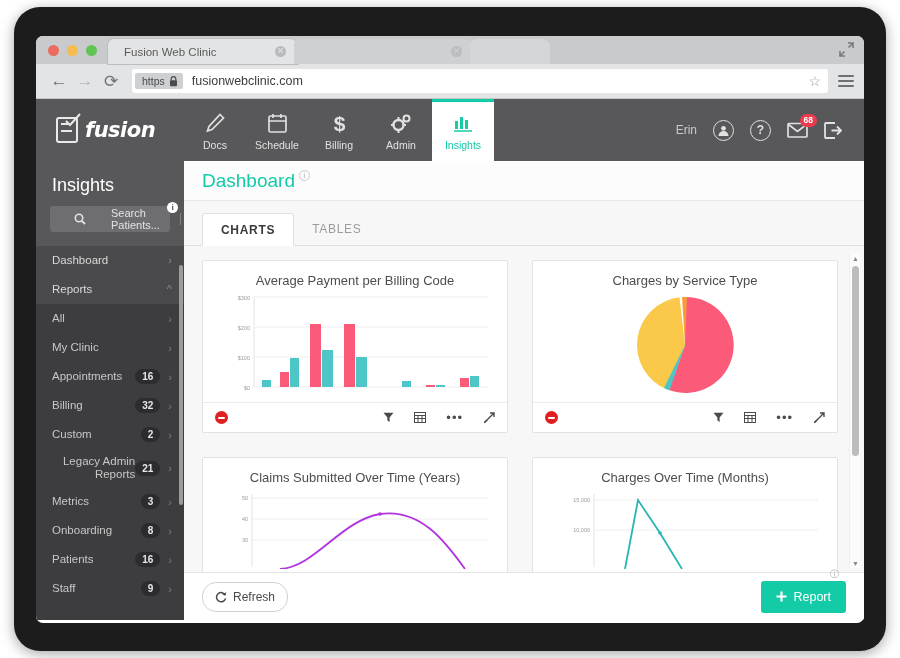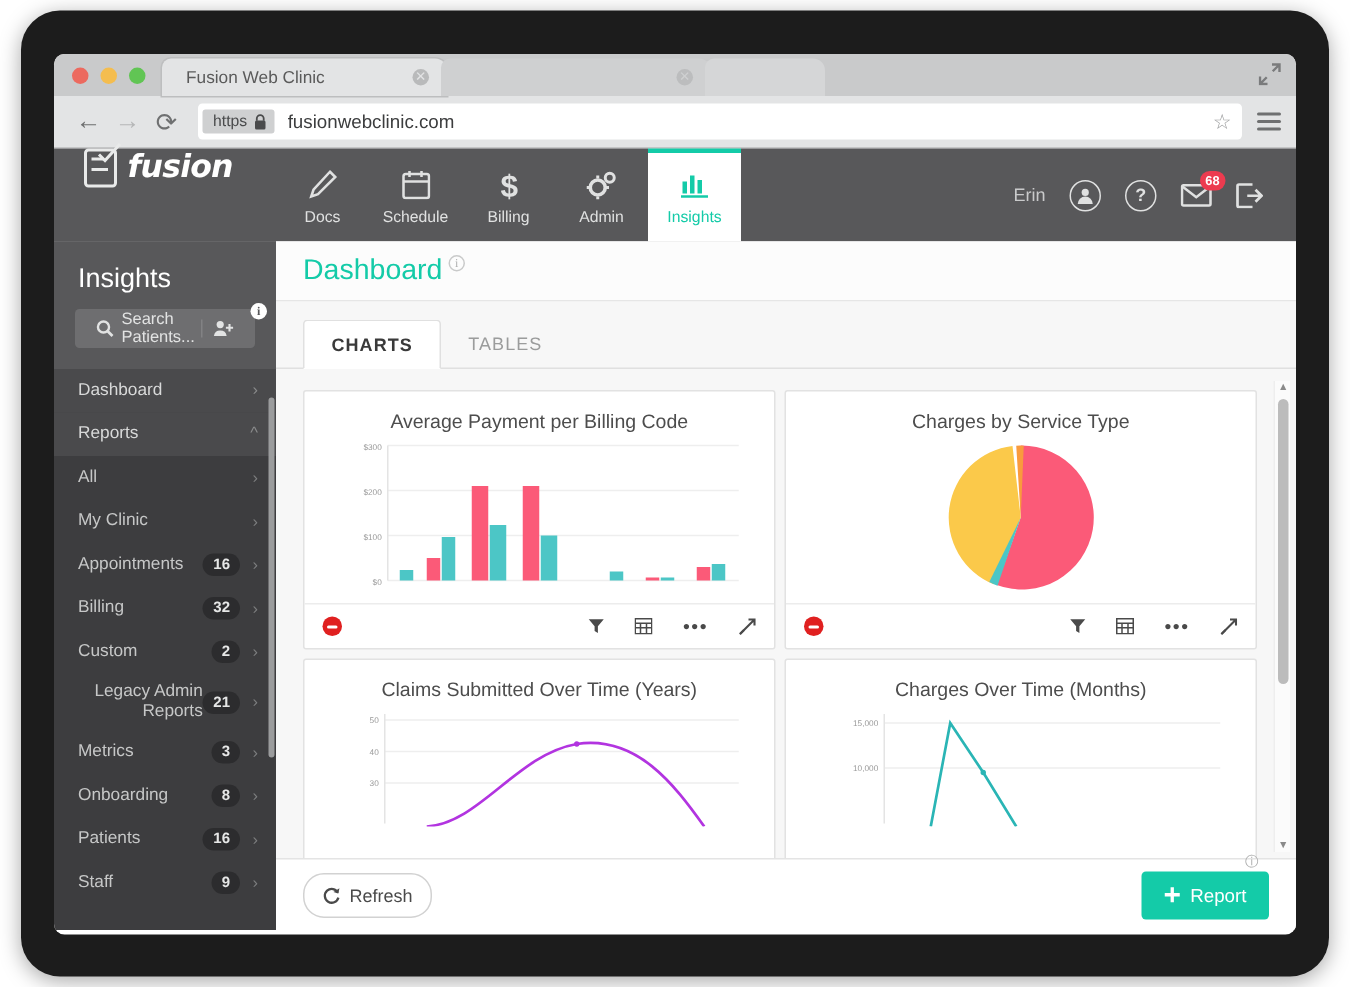--- a/index.html
+++ b/index.html
@@ -122,21 +122,21 @@
 
   
   .appnav {
     height: 62px;
     background: #58585a;
     display: flex; align-items: stretch;
     position: relative;
   }
   .logo {
     width: 148px;
-    display: flex; 
+    display: flex; align-items: center;
     padding-left: 20px; gap: 7px;
   }
   .logo-mark {
     width: 22px; height: 26px;
     border: 2px solid #e9eaea; border-radius: 3px;
     position: relative;
   }
   .logo-mark:before {
     content:""; position:absolute; left:3px; top:4px;
     width: 8px; height: 2px; background:#e9eaea;
@@ -207,21 +207,22 @@
     background: #58585a;
   }
   .sb-searchwrap {
     background: #58585a;
     padding: 0 14px 14px 14px;
     position: relative;
   }
   .sb-search {
     background: #6e6e70; border-radius: 3px;
     height: 26px; display:flex; align-items:center;
-    padding: 0 14px;
+    padding: 0 24px;
+    gap: 20px;
   }
   .sb-search .mag { margin-right: 5px; }
   .sb-search .ph { font-size: 11px; color: #e2e3e3; flex:1; }
   .sb-search .adduser { border-left: 1px solid #828284; padding-left: 7px; display:flex; }
   .info-dot {
     position: absolute; right: 6px; top: -4px;
     width: 11px; height: 11px; border-radius: 50%;
     background: #fff; color: #58585a;
     font-size: 8px; font-weight: bold;
     text-align:center; line-height: 11px;
@@ -289,21 +290,21 @@
     margin-bottom: -1px;
   }
 
   .cards-scroll {
     flex: 1; position: relative; overflow: hidden;
     padding: 14px 26px 0 18px;
   }
   .cards {
     display: grid;
     grid-template-columns: 1fr 1fr;
-    gap: 6px;
+    gap: 24px;
   }
   .card {
     background: #fff; border: 1px solid #e2e2e2;
     border-radius: 2px;
     display: flex; flex-direction: column;
   }
   .card-title {
     text-align: center; font-size: 13px;
     color: #4d4d4d; padding: 12px 0 4px 0;
   }

